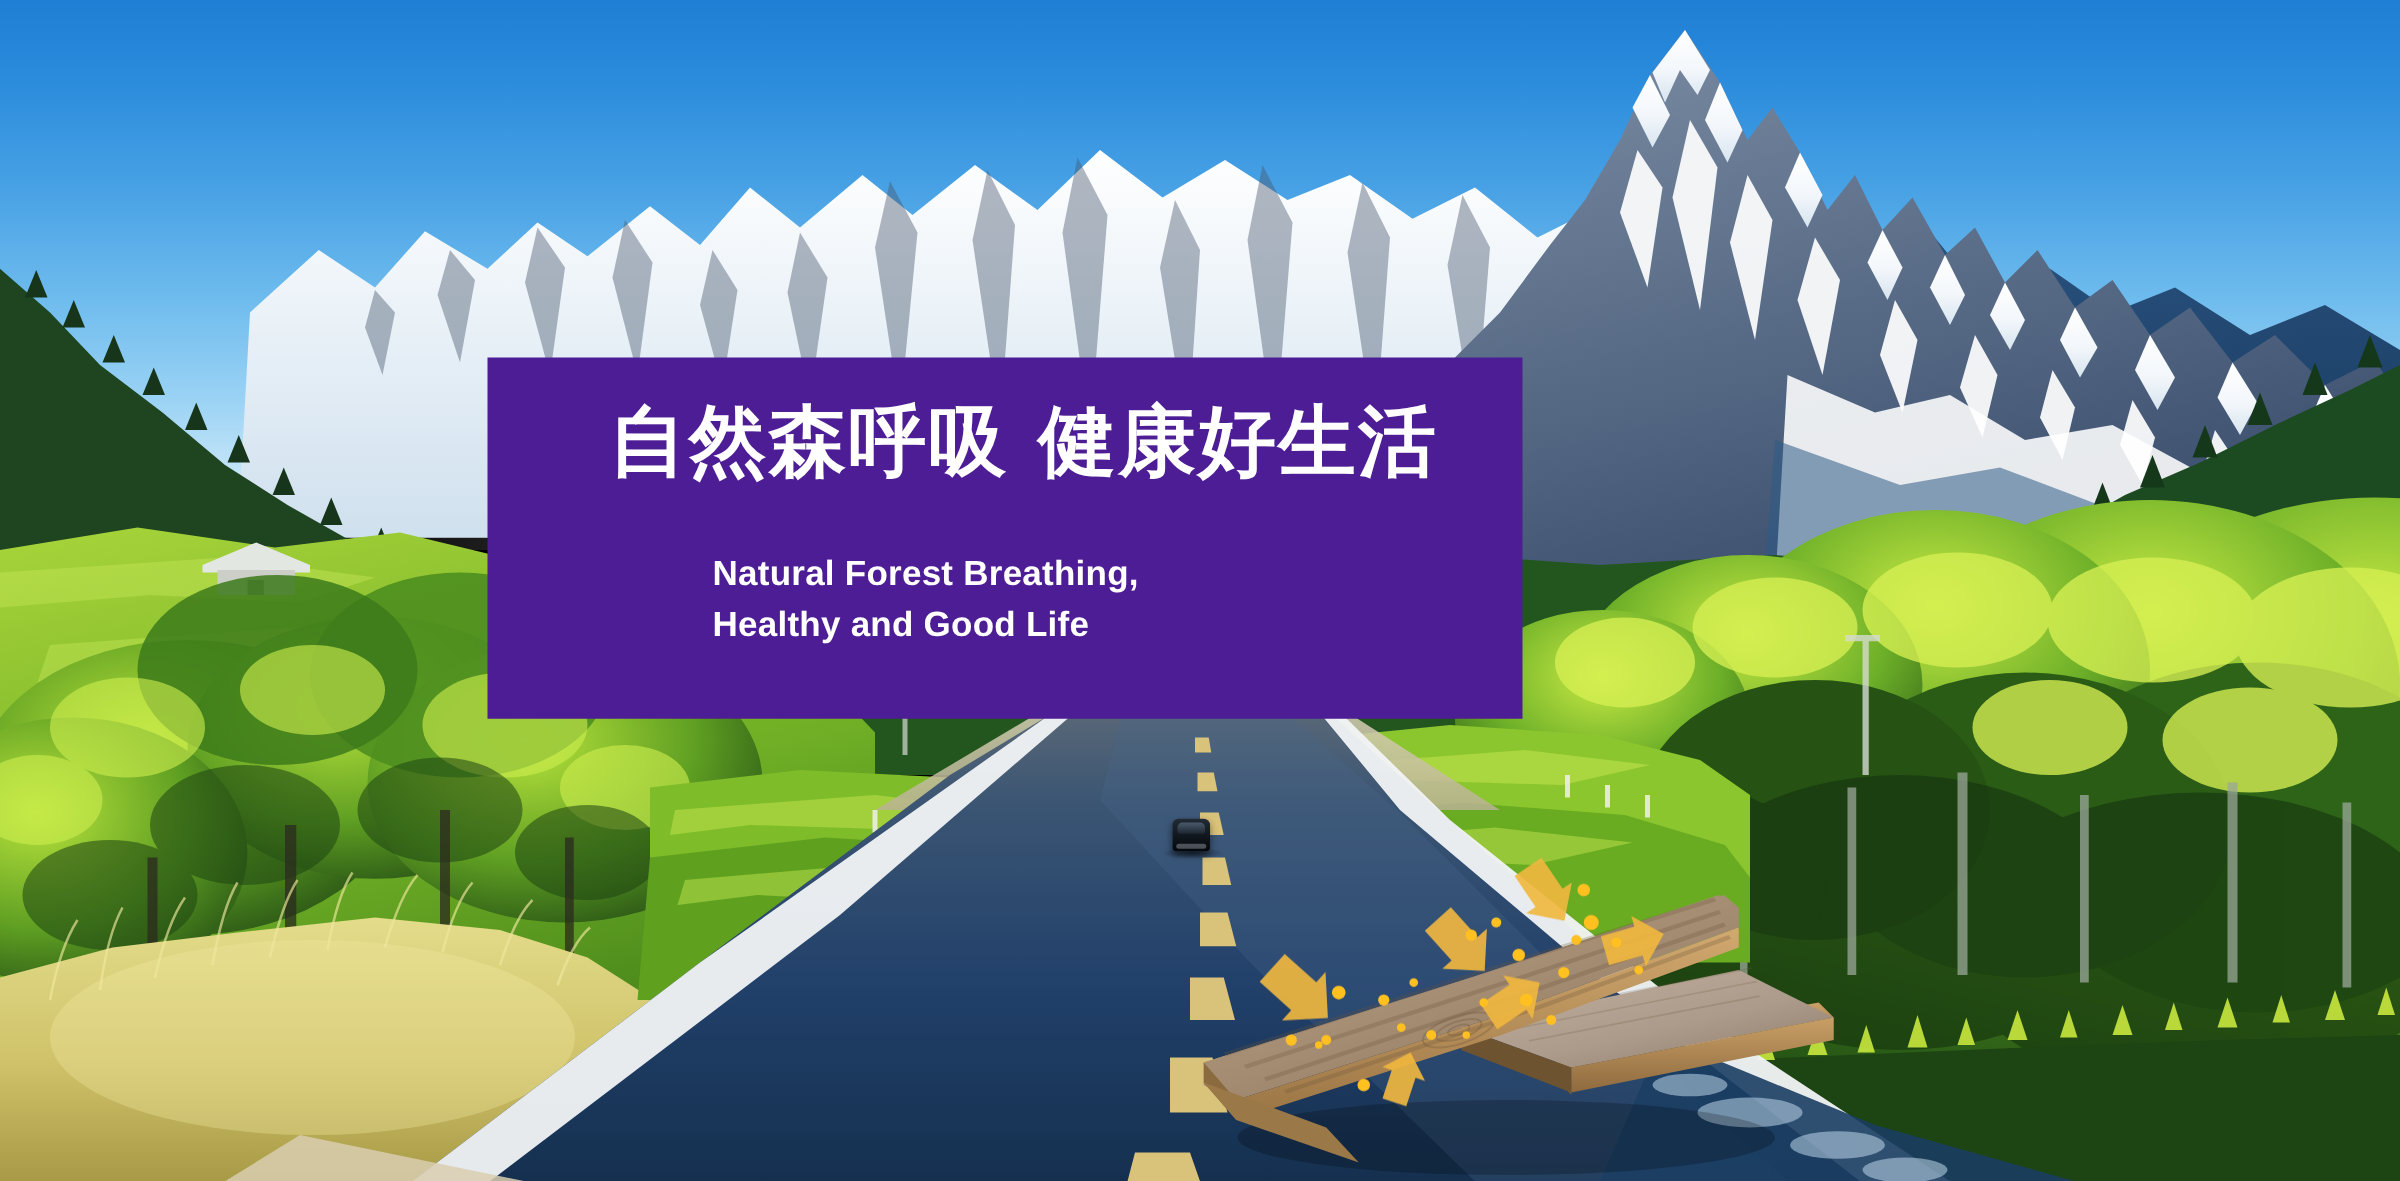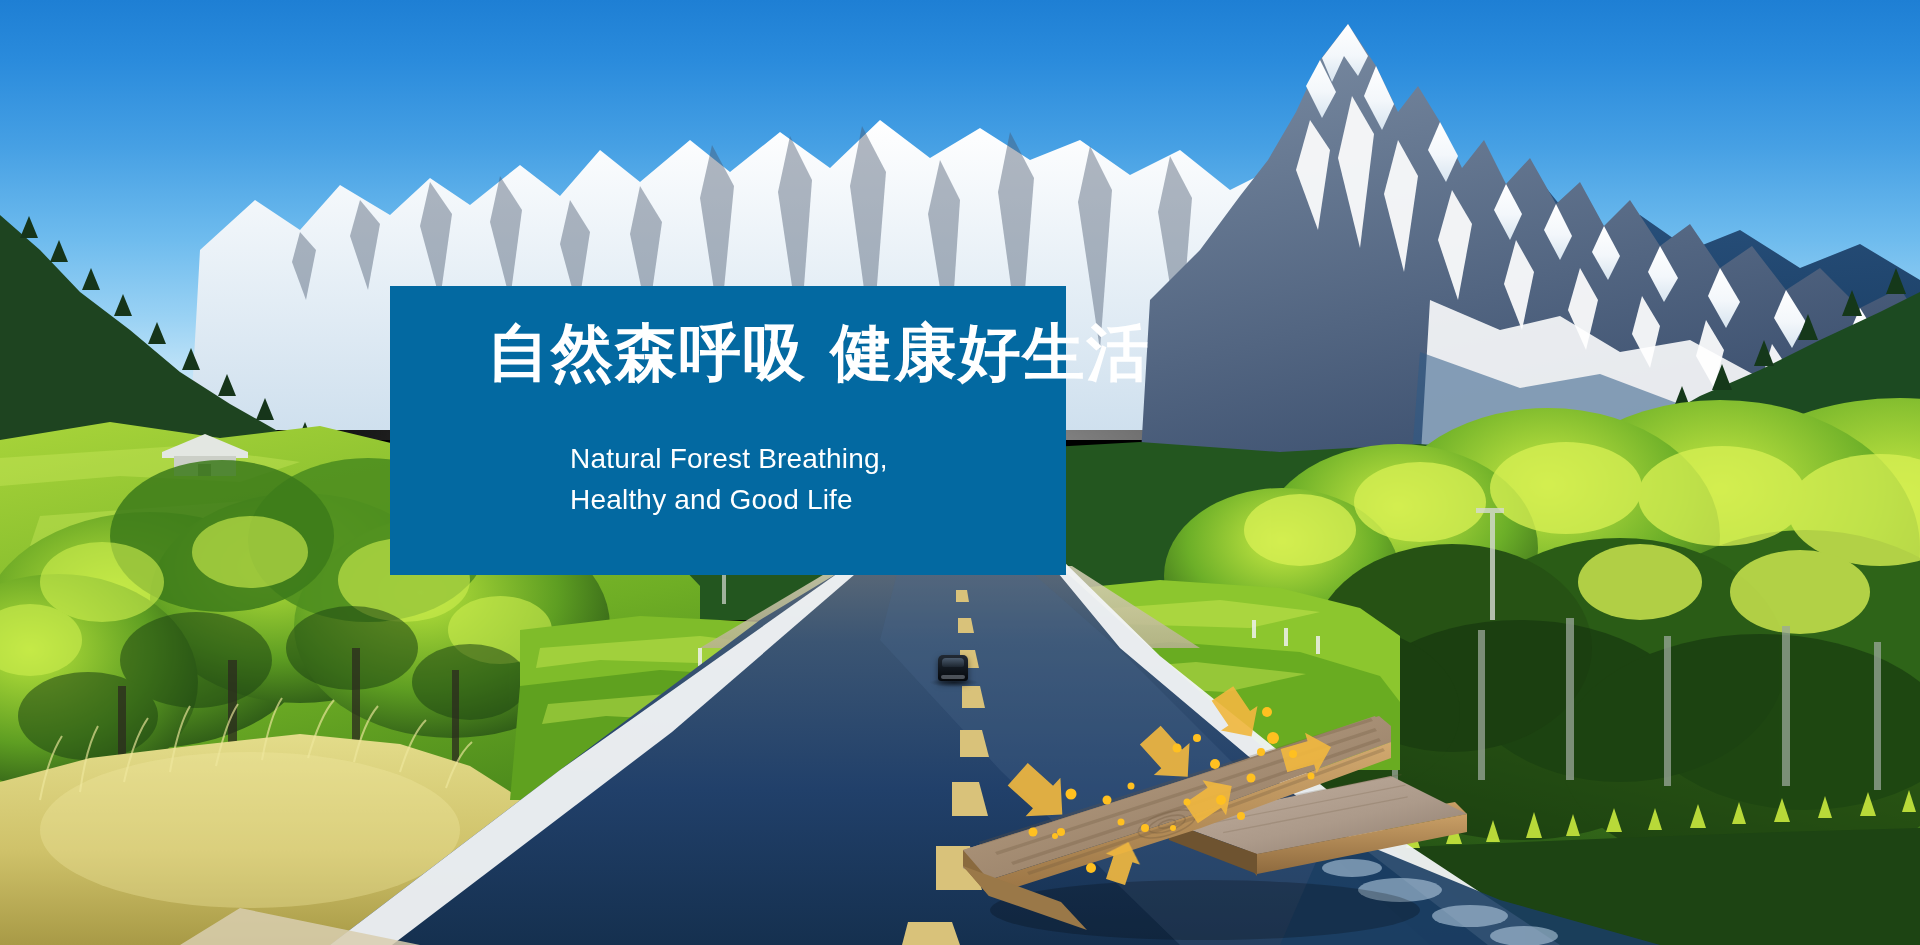--- a/index.html
+++ b/index.html
@@ -68,34 +68,34 @@
     background:radial-gradient(ellipse at center, rgba(0,0,0,.48), rgba(0,0,0,0) 72%);
   }
 
   
   .planks { position:absolute; left:955px; top:680px; width:520px; height:265px; }
   .planks svg { display:block; width:520px; height:265px; }
 
   
   .panel {
     position:absolute;
-    left:390px; top:286px; width:676px; height:289px;
-    background:#0369a1;
+    left:390px; top:286px; width:828px; height:289px;
+    background:#4c1d95;
   }
   .panel-inner { position:absolute; left:0; top:0; width:100%; height:100%; }
 
   .headline {
     position:absolute; left:97px; top:32px;
     font-size:62px; line-height:70px; font-weight:700; color:#ffffff;
     letter-spacing:2px; white-space:nowrap;
     font-family:"DejaVu Sans","Liberation Sans",sans-serif;
   }
   .subtitle {
     position:absolute; left:180px; top:152px;
-    font-size:28px; line-height:41px; font-weight:400; color:#ffffff;
+    font-size:28px; line-height:41px; font-weight:700; color:#ffffff;
     letter-spacing:.2px; white-space:pre-line;
     font-family:"Liberation Sans","DejaVu Sans",sans-serif;
   }
 </style>
 </head>
 <body>
 
 <div id="stage">
 
   <div class="sky"></div>

